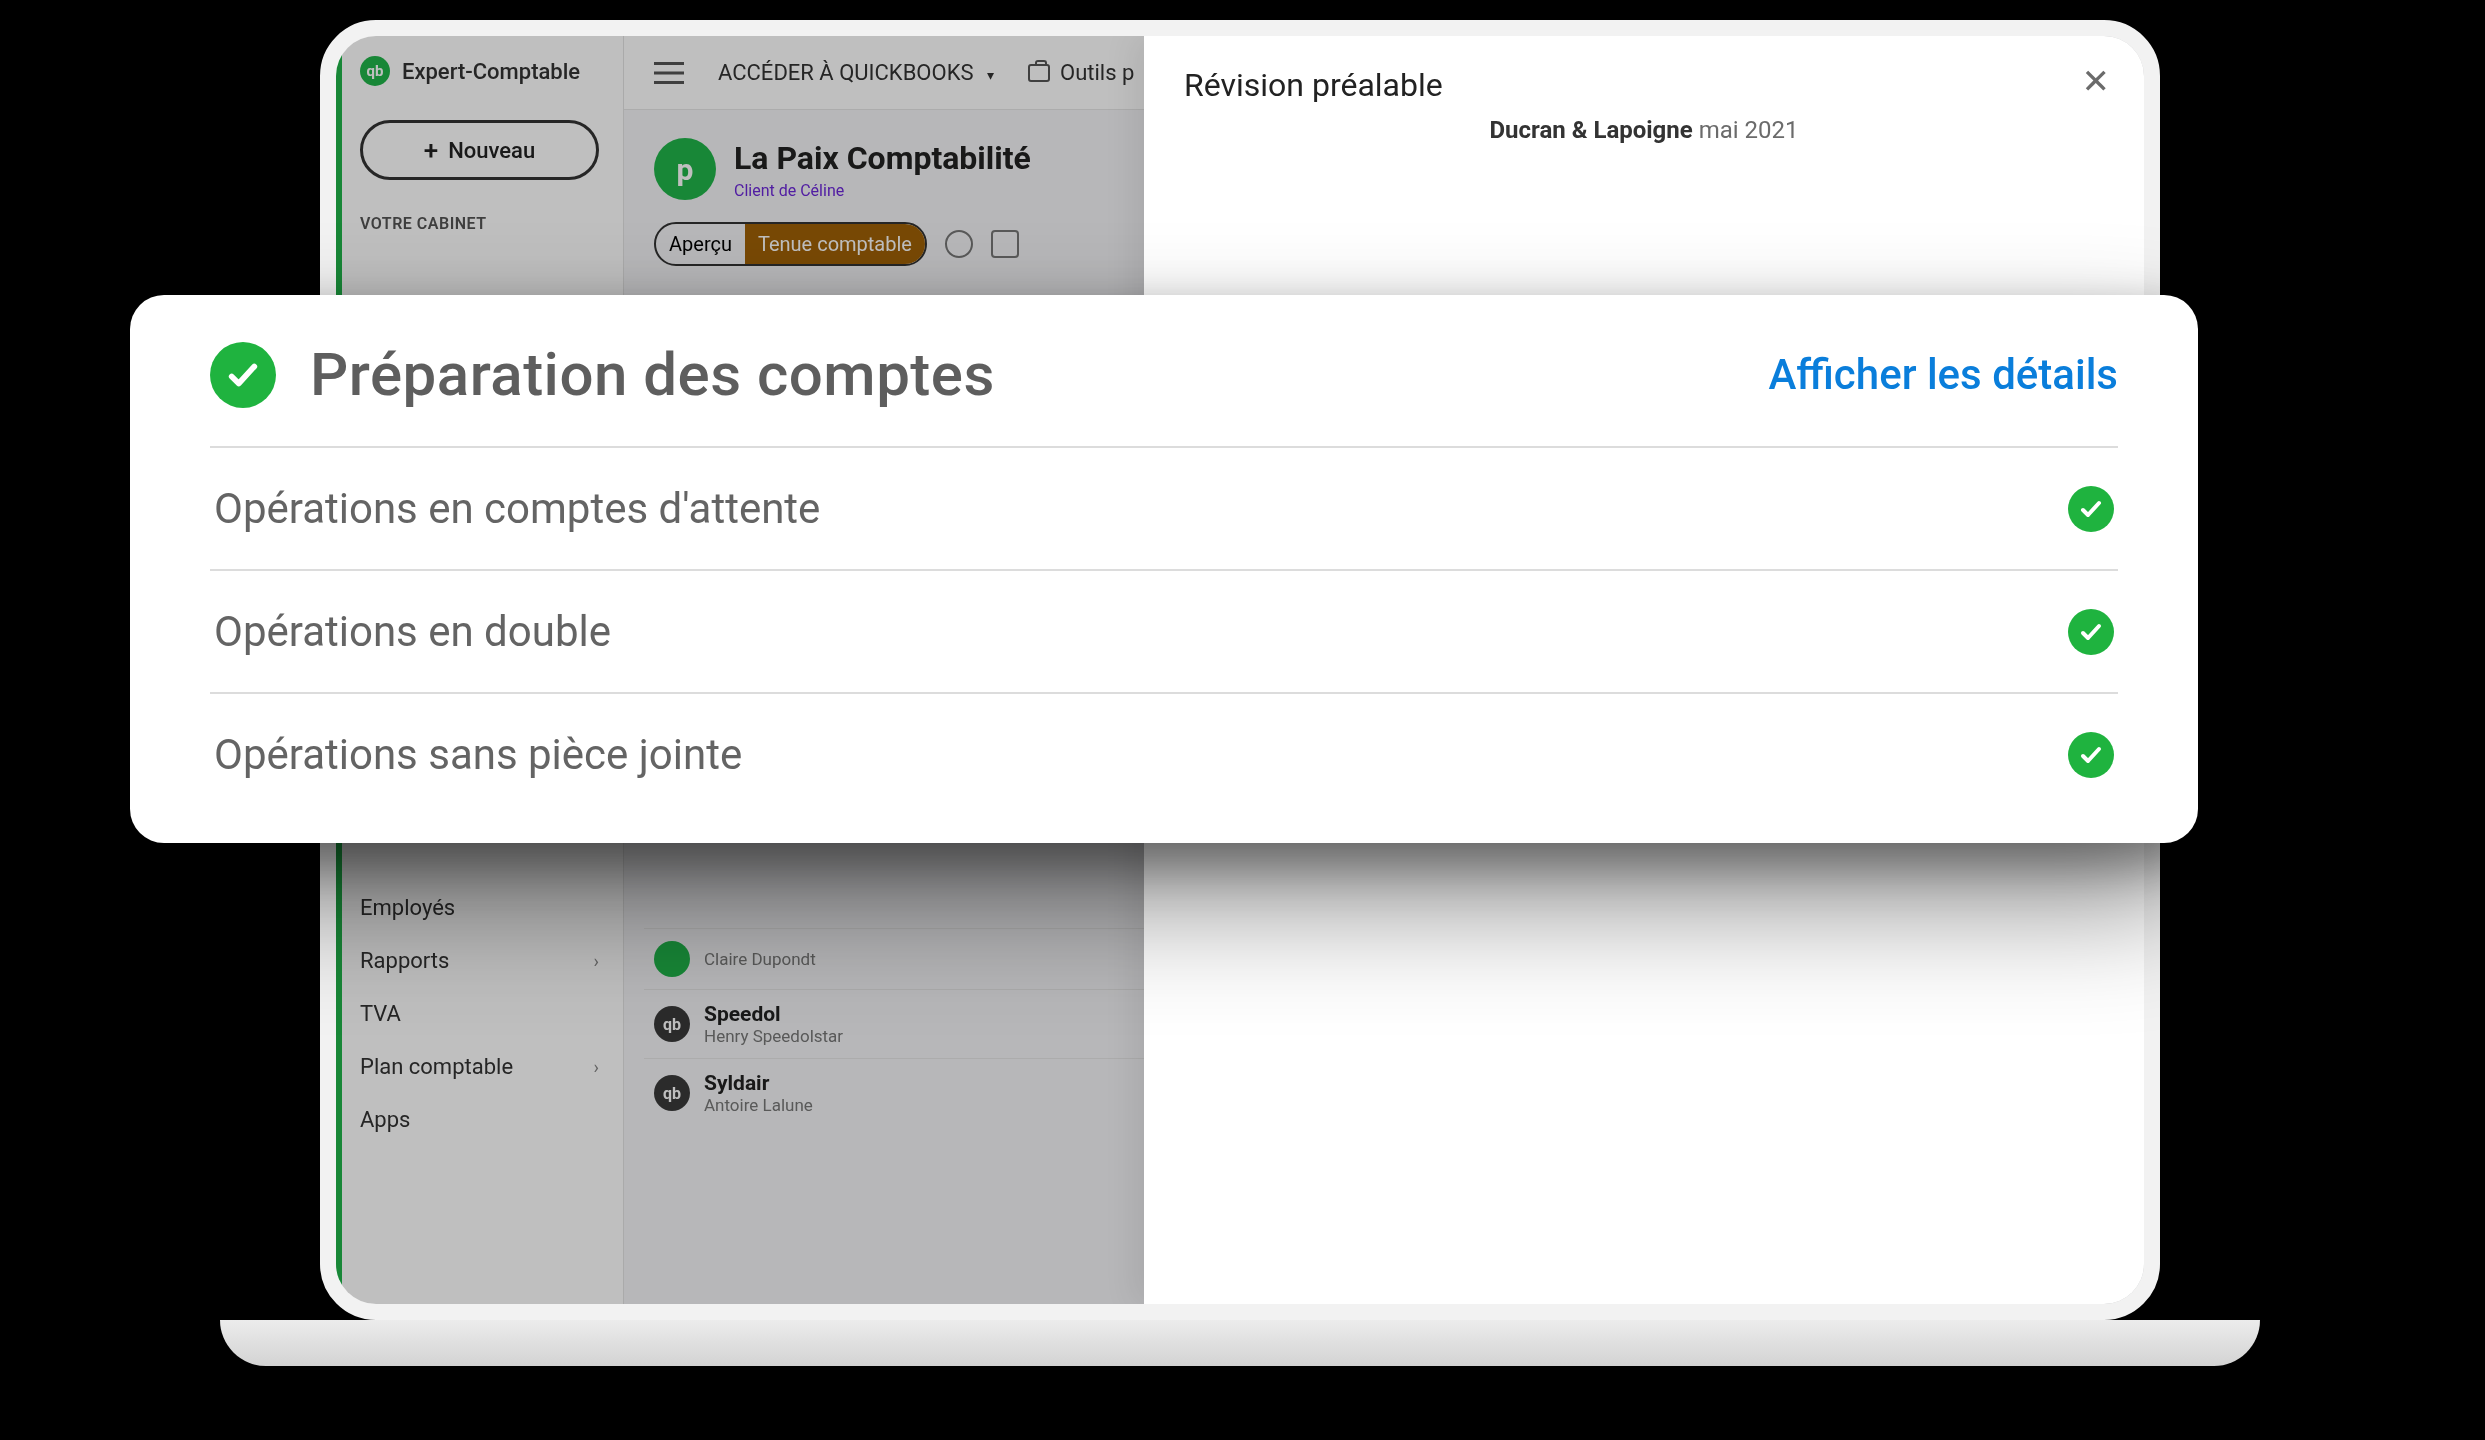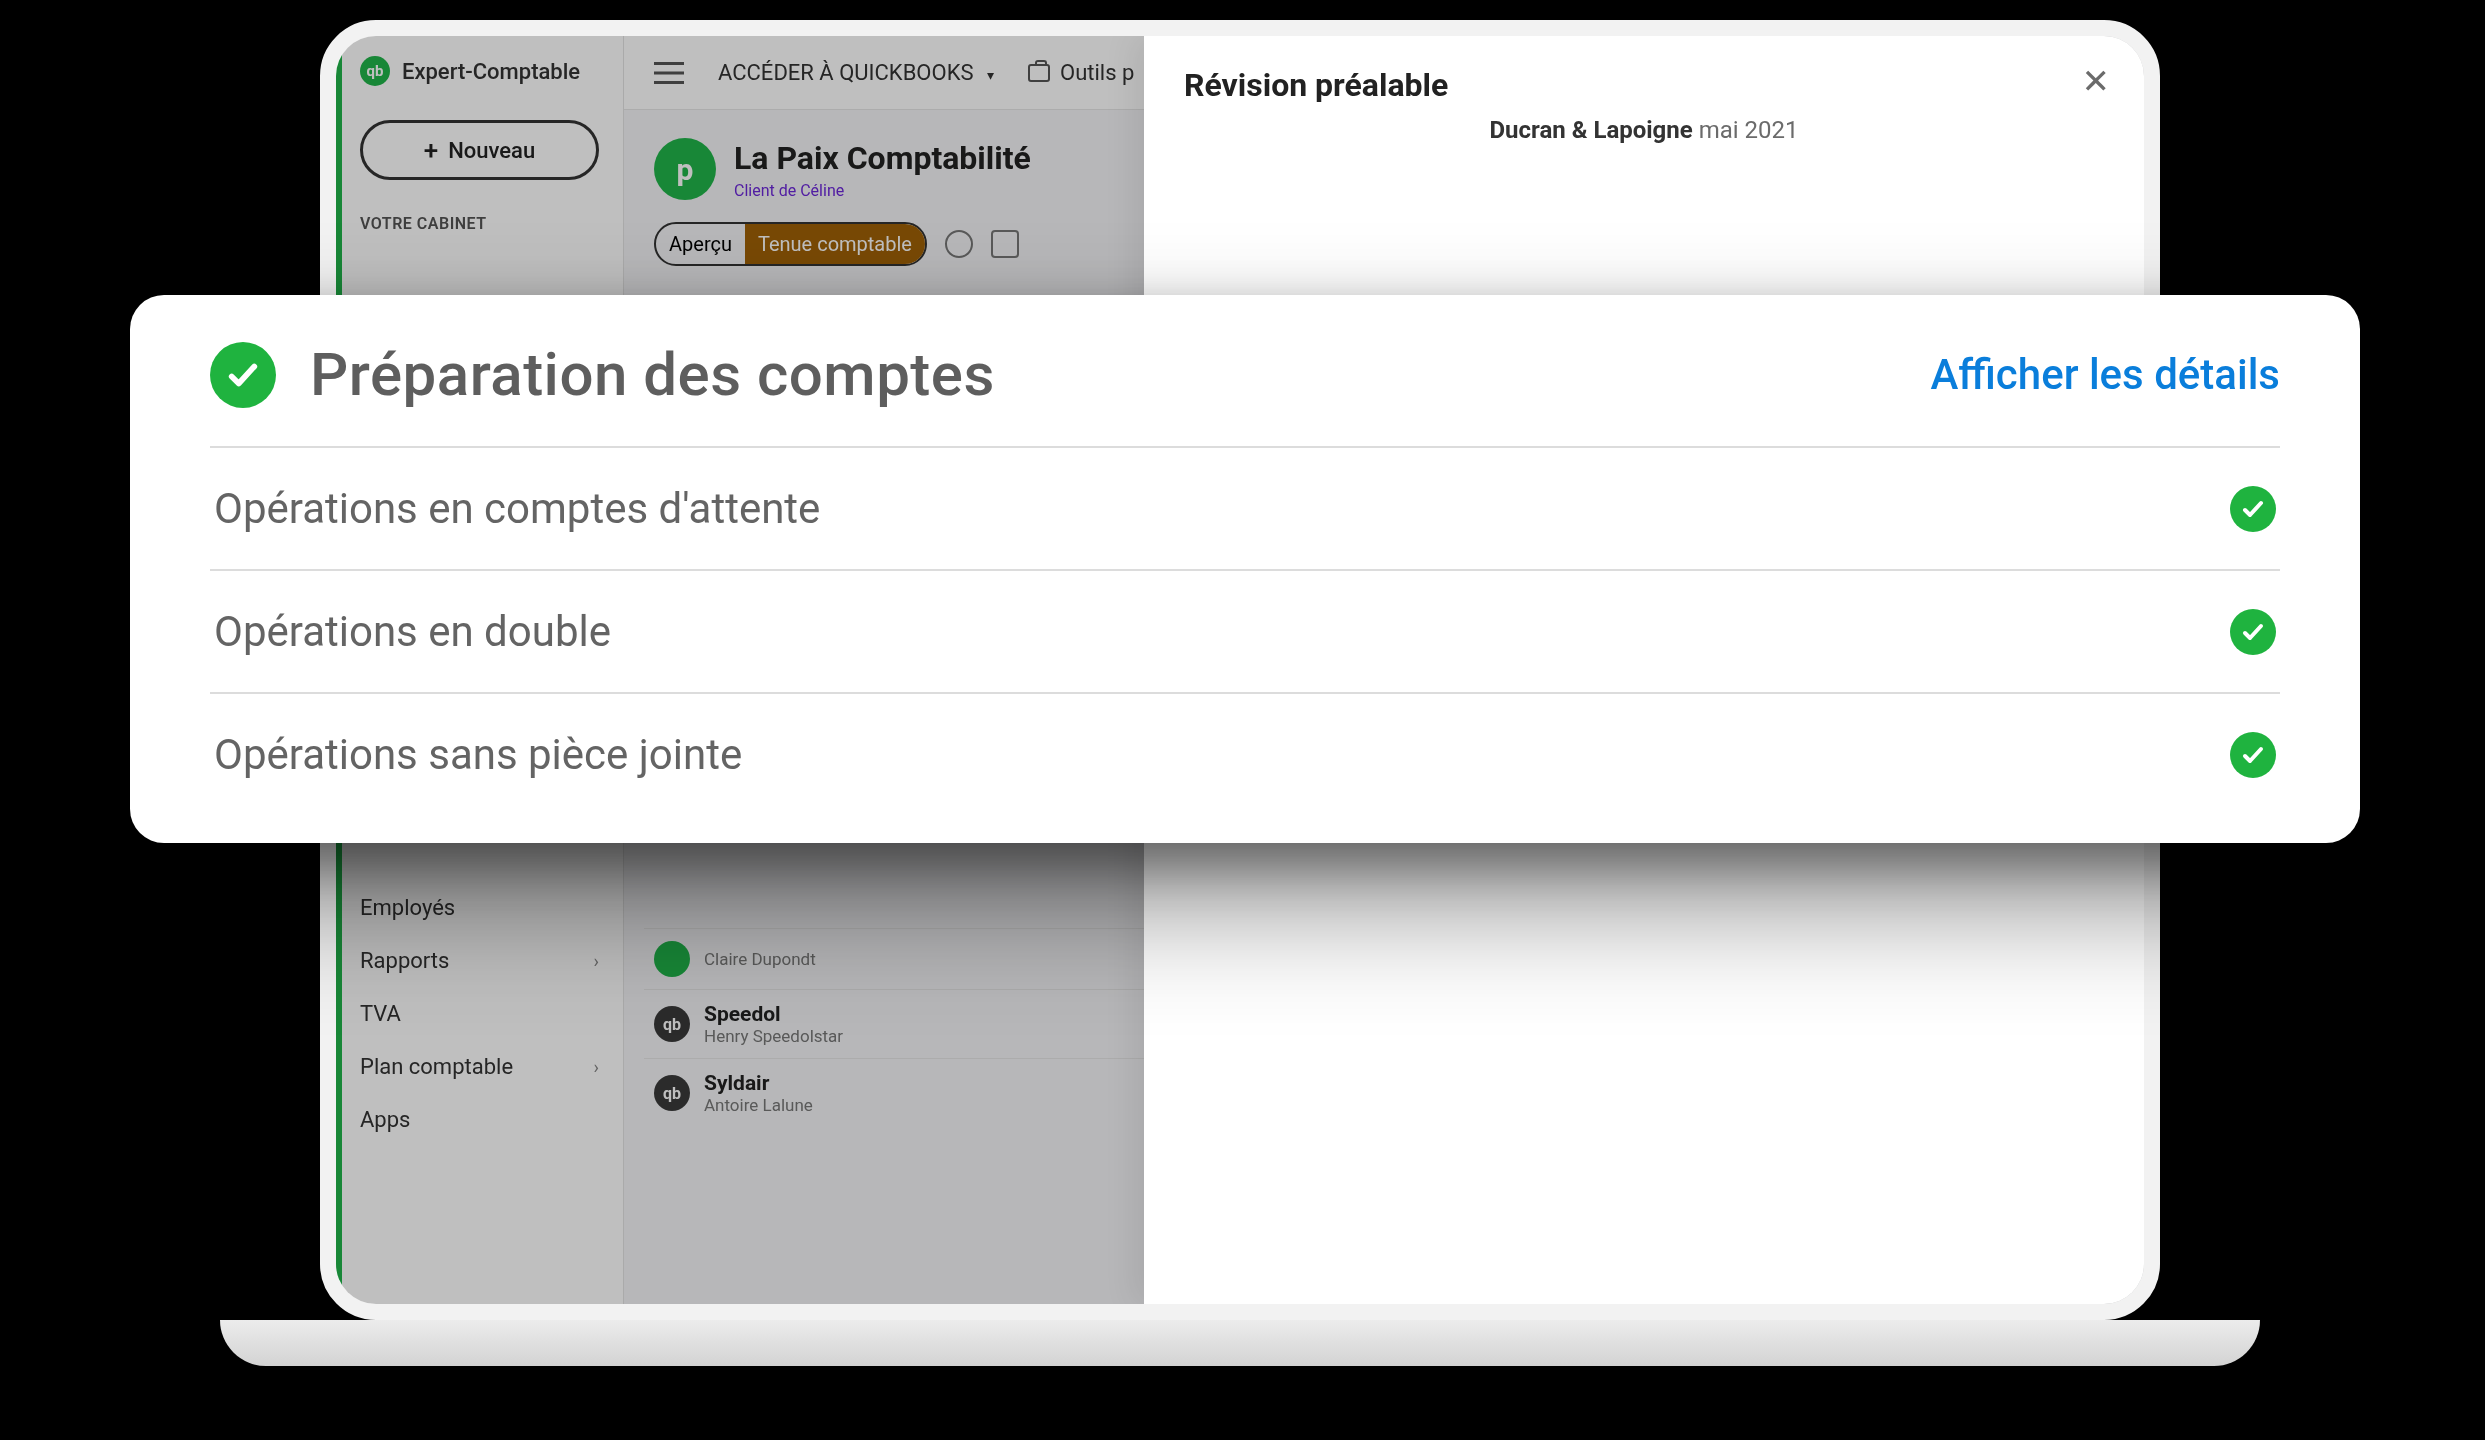--- a/index.html
+++ b/index.html
@@ -149,21 +149,21 @@
     height:100%;
     background:#fff;
     z-index:10;
     box-shadow: -10px 0 30px rgba(0,0,0,.08);
     padding: 30px 40px 30px 40px;
     overflow:hidden;
   }
   .close-x{
     position:absolute;top:28px;right:34px;color:#6b6b6b;font-size:34px;line-height:1;
   }
-  .rp-title{font-size:32px;font-weight:700;color:#222;margin-bottom:12px;}
+  .rp-title{font-size:32px;font-weight:400;color:#222;margin-bottom:12px;}
   .rp-sub{font-size:24px;color:#333;text-align:center;}
   .rp-sub .light{color:#6b6b6b;font-weight:400;}
   .rp-sub .bold{font-weight:700;}
 
   .rp-section{
     margin-top:440px; 
   }
   .rp-section-head{
     display:flex;align-items:center;justify-content:space-between;margin-bottom:18px;
   }
@@ -179,21 +179,21 @@
     display:flex;align-items:center;justify-content:space-between;
     border-top:1px solid #e0e0e0;
     padding:18px 4px;
     font-size:23px;color:#555;
   }
 
   
   .overlay-card{
     position:absolute;
     left:130px; top:295px;
-    width:2230px;
+    width:2068px;
     background:#fff;
     border-radius:34px;
     z-index:50;
     box-shadow:
        0 60px 120px rgba(0,0,0,.45),
        0 20px 50px rgba(0,0,0,.35);
     padding: 44px 80px 28px 80px;
   }
   .oc-head{
     display:flex;align-items:center;justify-content:space-between;

